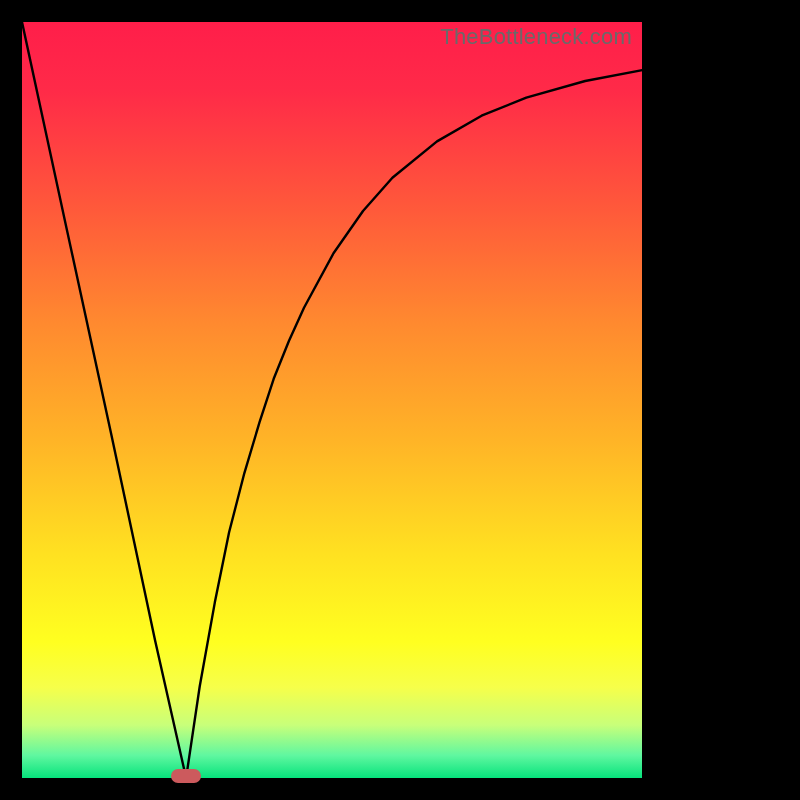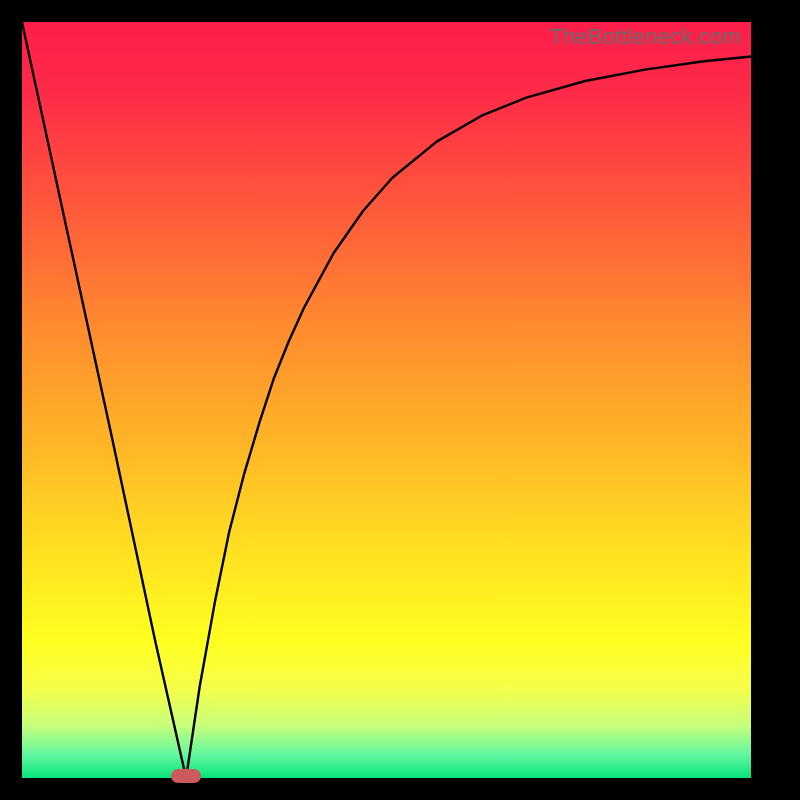--- a/index.html
+++ b/index.html
@@ -14,21 +14,21 @@
   .frame {
     position: relative;
     width: 800px;
     height: 800px;
     background: #000;
   }
   .plot-area {
     position: absolute;
     left: 22px;
     top: 22px;
-    width: 729px;
+    width: 620px;
     height: 756px;
     background: linear-gradient(
       to bottom,
       #ff1e4a 0%,
       #ff2a48 9%,
       #ff5a3a 25%,
       #ff8a2f 40%,
       #ffb327 55%,
       #ffe021 70%,
       #ffff20 82%,

